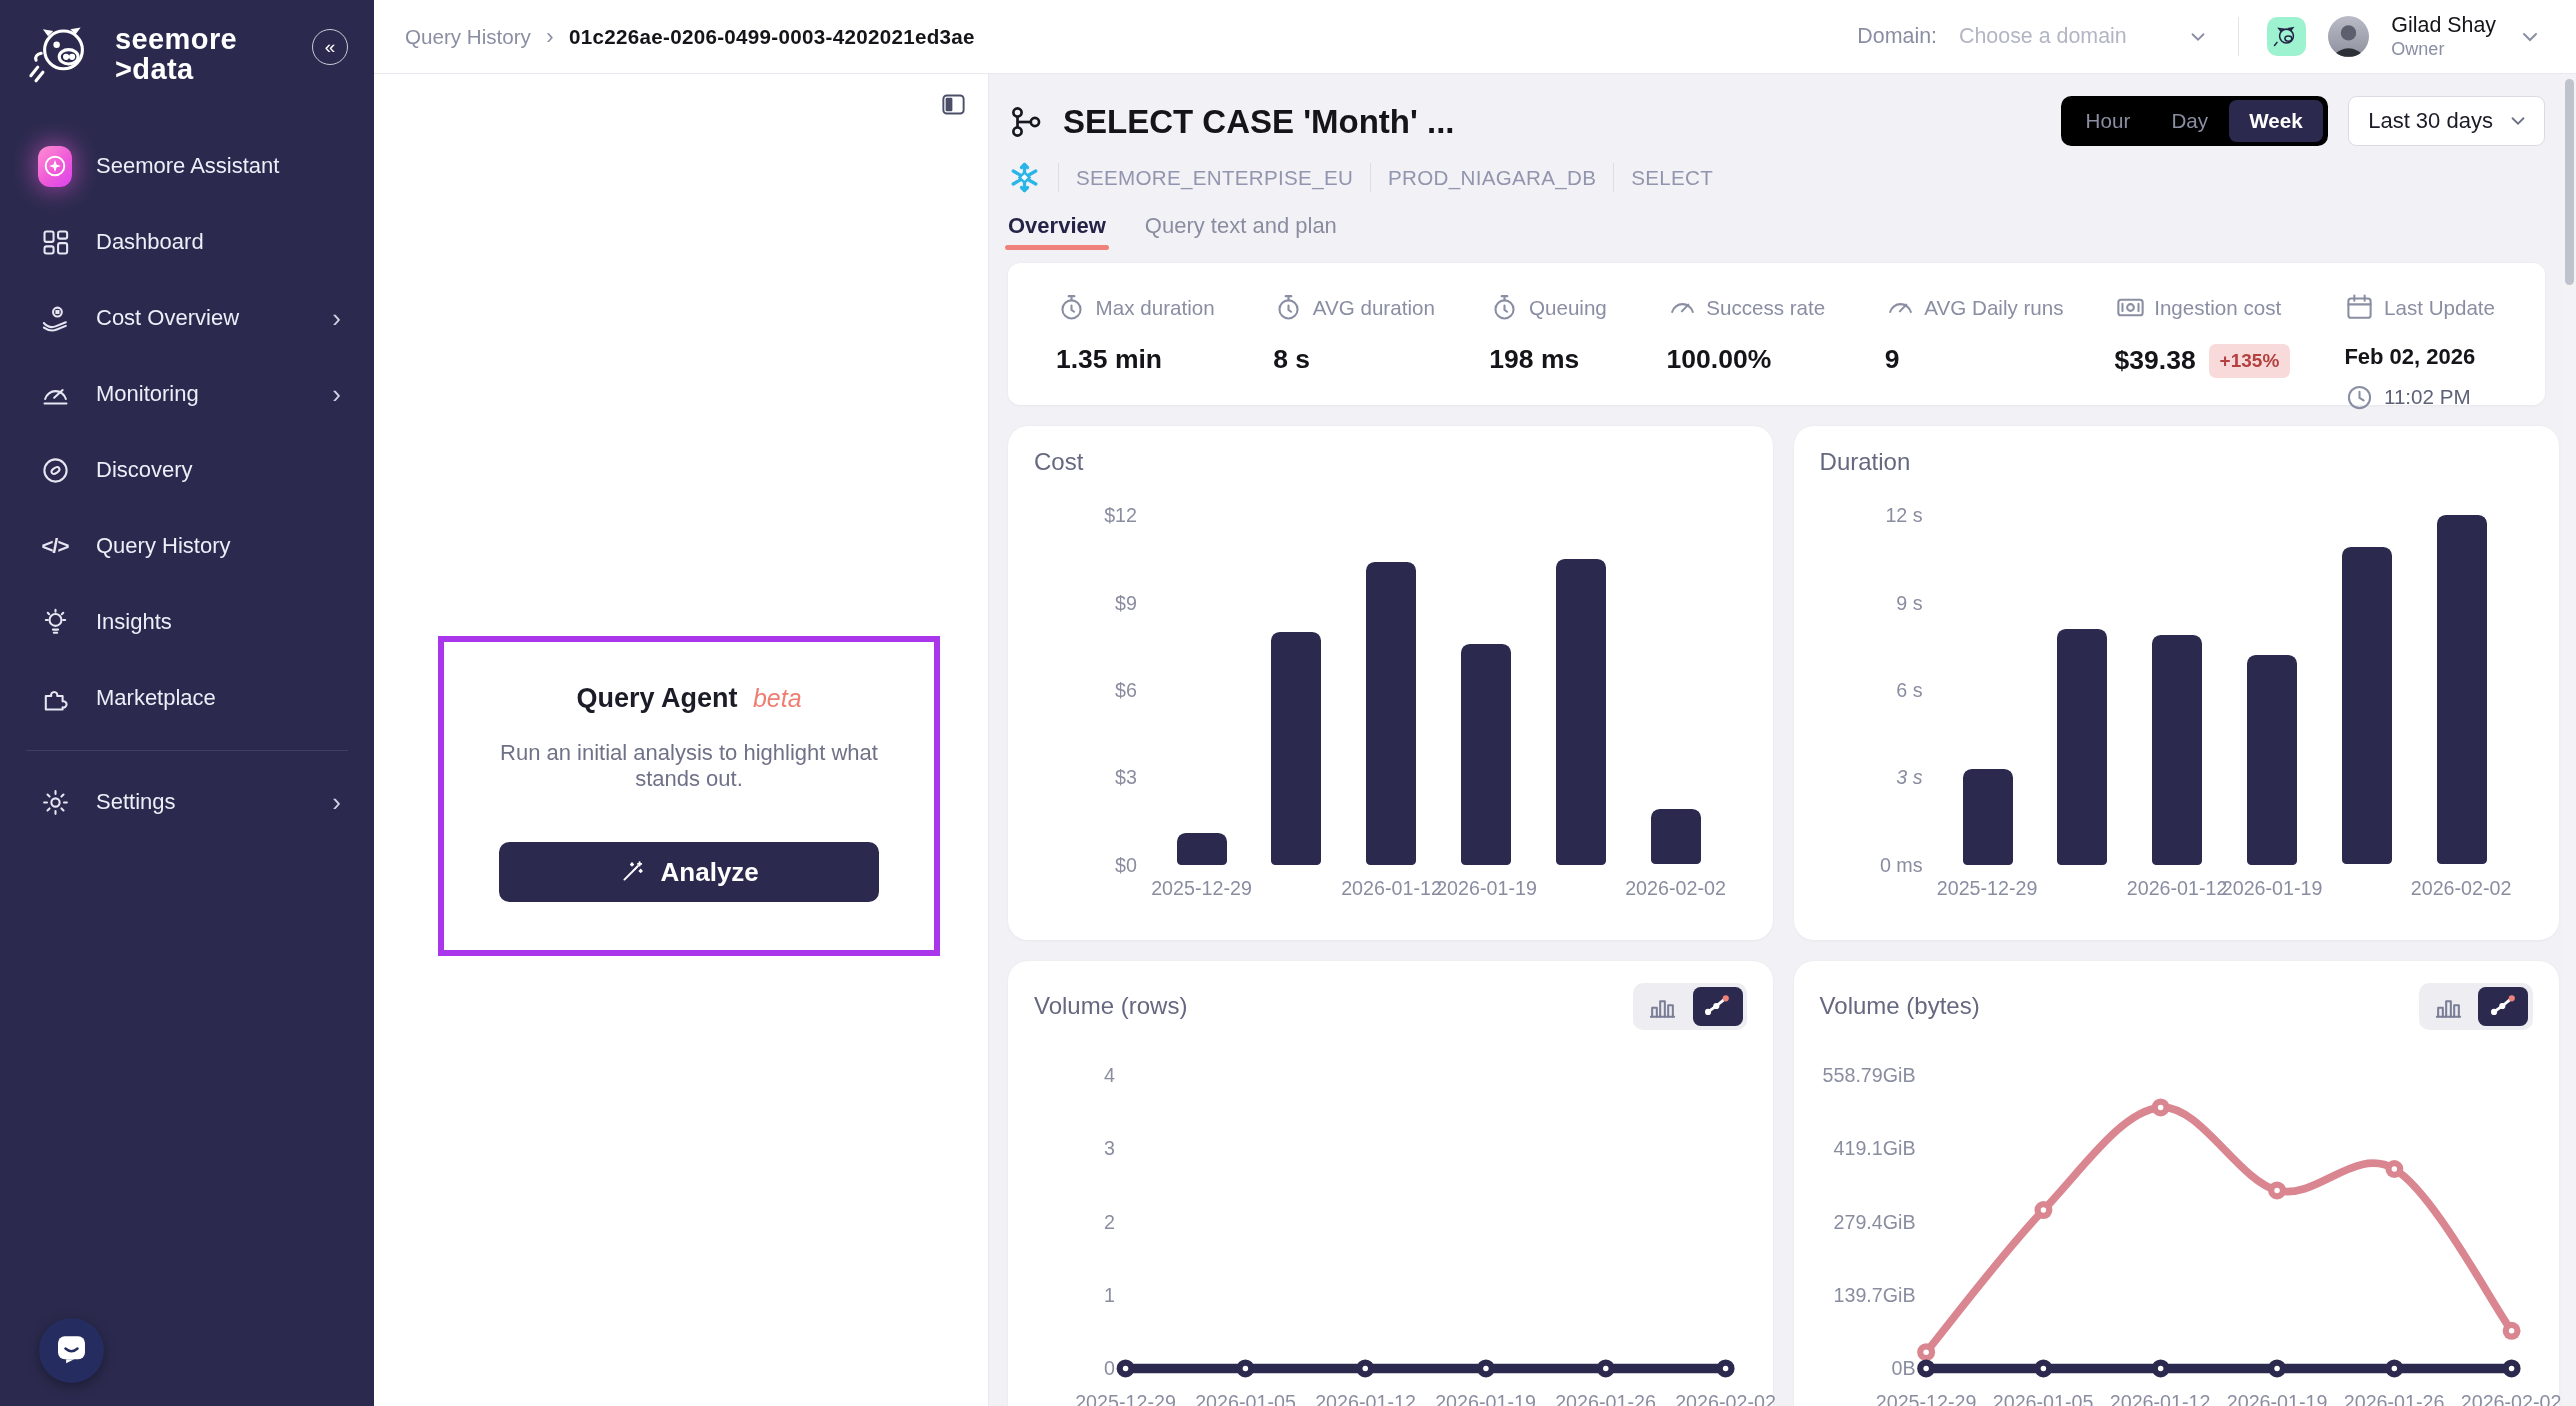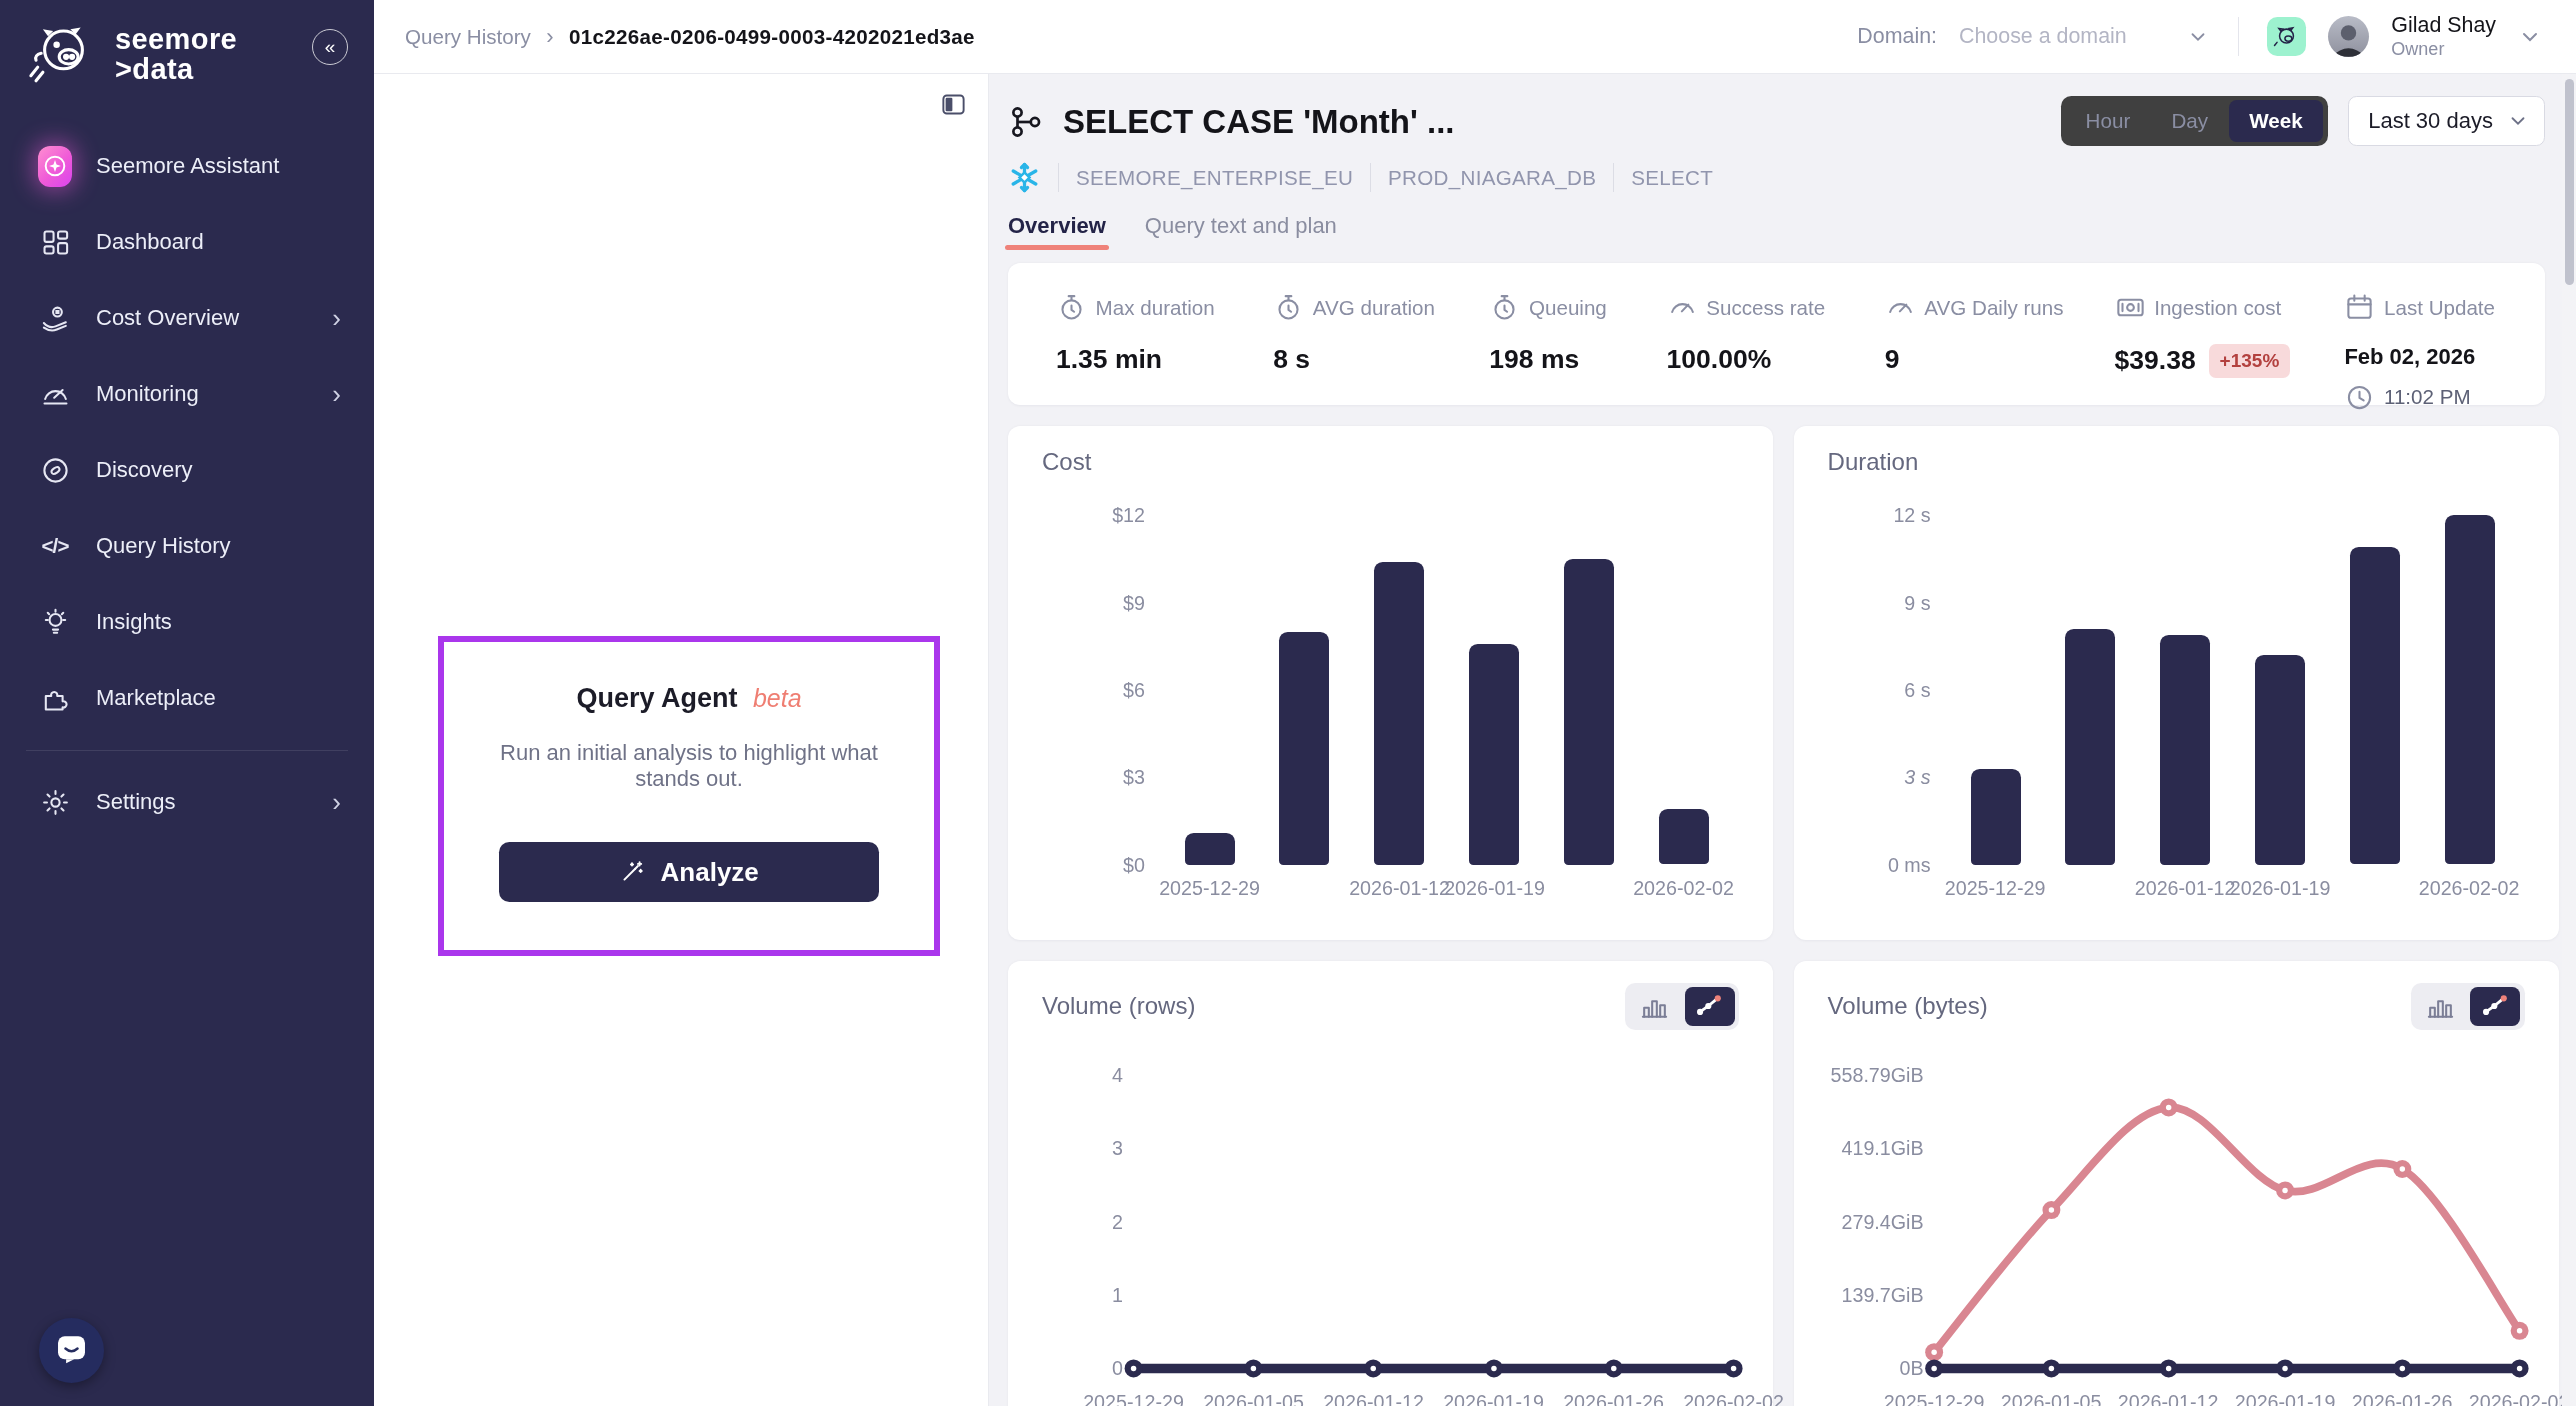--- a/index.html
+++ b/index.html
@@ -44,21 +44,21 @@
   .agent-beta { font-size:25px; font-style:italic; color:#ef7e72; margin-left:15.4px; }
   .agent-desc { margin-top:26px; font-size:22px; color:#6f7287; }
   .analyze-btn { margin:50px auto 0; width:380px; height:60px; border:none; border-radius:10.3px; background:#2b2a4e; color:#fff; font-size:26px; font-weight:bold; display:flex; align-items:center; justify-content:center; gap:15.4px; cursor:pointer; font-family:inherit; }
 
   
   .main { position:absolute; left:989px; top:74px; width:1587px; height:1333px; background:#f2f2f6; padding:22px 31px 0 19px; overflow:hidden; }
   .title-row { display:flex; align-items:flex-start; justify-content:space-between; }
   .qtitle-wrap { display:flex; align-items:center; gap:17px; padding-top:6.9px; }
   .qtitle { font-size:33px; font-weight:bold; color:#141419; }
   .controls { display:flex; align-items:center; gap:20.6px; }
-  .seg { display:flex; align-items:center; background:#404040; border-radius:10.3px; padding:4.3px;justify-content:space-between; }
+  .seg { display:flex; align-items:center; background:#000000; border-radius:10.3px; padding:4.3px;justify-content:space-between; }
   .seg-btn { font-size:20.6px; color:#8a8ea3; padding:8.6px 20.6px; border-radius:7.7px; cursor:pointer; }
   .seg-btn.active { background:#2b2a4e; color:#fff; font-weight:bold; }
   .range-select { display:flex; align-items:center; gap:13.7px; background:#fff; border:1.7px solid #d9dae3; border-radius:8.6px; height:50px; padding:0 15.4px 0 19px; font-size:22px; color:#1c1c28; cursor:pointer; }
 
   .meta-row { display:flex; align-items:center; gap:17px; margin-top:15.4px; }
   .meta-item { font-size:20.6px; color:#9195ad; letter-spacing:0.3px; }
   .meta-sep { width:0.9px; height:29px; background:#dcdde5; }
 
   .tabs-row { display:flex; align-items:center; gap:39px; margin-top:19px; }
   .tab { font-size:22px; color:#8a8da0; padding-bottom:10.3px; cursor:pointer; position:relative; }
@@ -67,21 +67,21 @@
 
   .stats-card { margin-top:13.7px; background:#fff; border-radius:12px; height:142px; display:flex; padding:29px 0 0 48px; box-shadow:0 0.9px 2.6px rgba(25,25,50,.05); }
   .stat { display:flex; flex-direction:column; gap:20.6px; }
   .stat-label { display:flex; align-items:center; gap:8.6px; font-size:20.6px; color:#8a8ea3; }
   .stat-value { font-size:26.5px; font-weight:bold; color:#141419; display:flex; align-items:center; gap:13.7px; }
   .stat-badge { font-size:19px; font-weight:bold; color:#b3413f; background:#f8dadb; border-radius:6.9px; padding:6px 10.3px; }
   .stat-sub { display:flex; align-items:center; gap:8.6px; font-size:20.6px; color:#5d6176; margin-top:-8.6px;text-align:right; }
   .stat-value.small { font-size:22px; }
 
   .charts-row { display:grid; grid-template-columns:765px 765px; gap:20.6px; margin-top:20.6px; }
-  .chart-card { background:#fff; border-radius:12px; padding:22px 34px; height:514px; box-shadow:0 0.9px 2.6px rgba(25,25,50,.05); }
+  .chart-card { background:#fff; border-radius:20px; padding:22px 26px; height:514px; box-shadow:0 0.9px 2.6px rgba(25,25,50,.05); }
   .chart-card.short { height:476px; }
   .chart-head { display:flex; align-items:center; justify-content:space-between; }
   .chart-title { font-size:24px; color:#65687f; }
   .chart-body { position:relative; height:428px; }
   .ytick { position:absolute; text-align:right; font-size:19.7px; color:#8a8da0; }
   .xlabel { position:absolute; text-align:center; font-size:19.7px; color:#8a8da0; width:137px; }
   .bar { position:absolute; background:#2b2a4e; border-radius:8.6px 8.6px 4.3px 4.3px; width:50px; }
 
   .toggle-group { display:flex; align-items:center; gap:5.1px; background:#ededf2; border-radius:10.3px; padding:4.3px; }
   .tg-btn { width:50px; height:39px; border-radius:7.7px; display:flex; align-items:center; justify-content:center; cursor:pointer; color:#7b7e96; }

